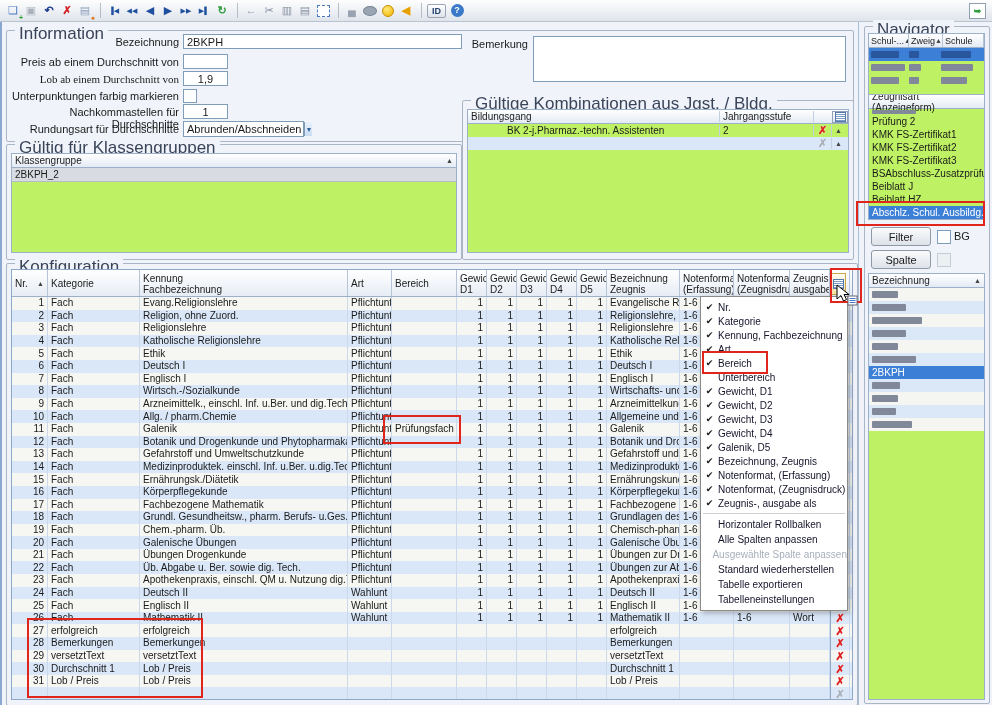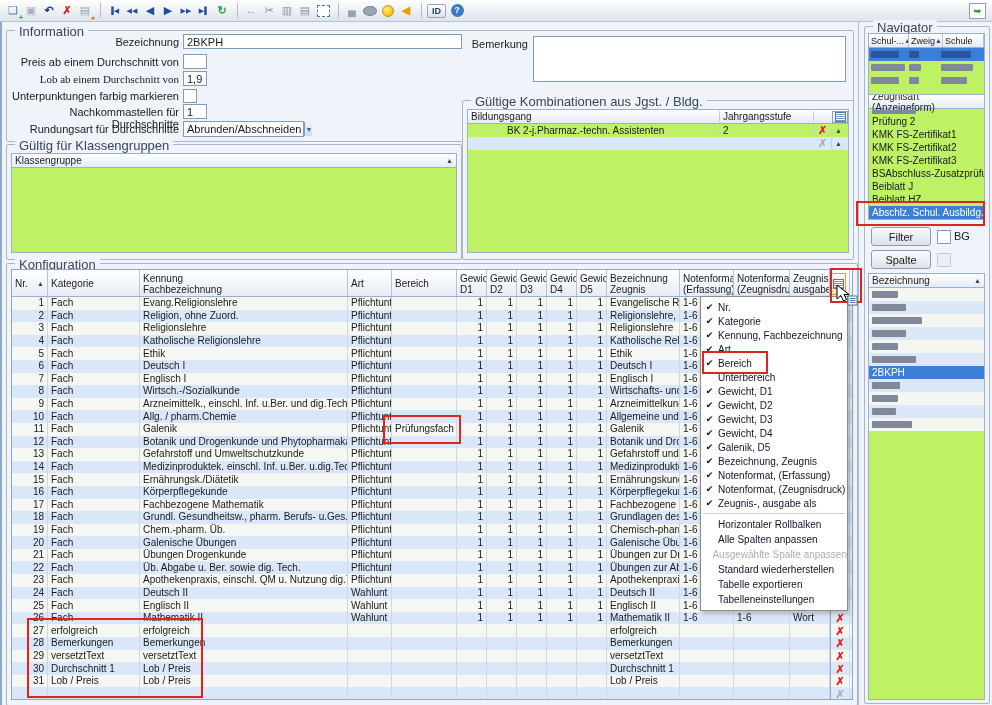--- a/index.html
+++ b/index.html
@@ -19,31 +19,31 @@
   .ic-help{width:13px;height:13px;border-radius:50%;background:#3a78c8;color:#fff;font-size:9px;
      font-weight:bold;display:flex;align-items:center;justify-content:center}
   .ic-bulb{width:10px;height:10px;border-radius:50%;border:1px solid #c89000;
      background:radial-gradient(circle at 35% 30%,#ffe97a,#f0b400)}
   .ic-oval{width:12px;height:8px;border-radius:50%;background:#9aa5b3;border:1px solid #7d8896}
   .ic-select{width:11px;height:10px;border:1px dashed #4a79c4;background:#fff}
   #detach{position:absolute;right:6px;top:3px;width:15px;height:14px;border:1px solid #8fa0b4;
      background:#fff;color:#2f9e3f;font-size:9px;font-weight:bold;display:flex;align-items:center;justify-content:center}
   
   .group{position:absolute;border:1px solid #aab6c6;border-radius:2px;background:#f0f4fa}
-  .gtitle{position:absolute;top:-7px;left:8px;background:#f0f4fa;padding:0 4px;color:#3a4458;font-size:13px}
+  .gtitle{position:absolute;top:-7px;left:8px;background:#f0f4fa;padding:0 4px;color:#3a4458;font-size:17px}
   #g-info{left:6px;top:30px;width:846px;height:110px}
   #g-klassen{left:6px;top:144px;width:454px;height:114px}
   #g-kombi{left:462px;top:100px;width:390px;height:158px}
   #g-konfig{left:6px;top:263px;width:850px;height:441px}
   #g-nav{left:864px;top:26px;width:124px;height:676px}
   
   .f-label{position:absolute;left:2px;width:170px;text-align:right;color:#1a1a1a}
   .f-input{position:absolute;left:176px;height:15px;background:#fff;border:1px solid #7f9db9;
      font-size:11px;padding:1px 3px;box-sizing:border-box;line-height:12px}
-  .f-input.small{width:24px;text-align:left}
+  .f-input.small{width:45px;text-align:center}
   .cbx{position:absolute;width:12px;height:12px;background:#fff;border:1px solid #7f9db9;
      font-size:10px;line-height:11px;text-align:center;color:#234}
   .cbx.disabled{background:#edf0f3;border-color:#c3ccd6}
   .f-select{position:absolute;left:176px;height:16px;background:#fff;border:1px solid #7f9db9;
      display:flex;box-sizing:border-box}
   .f-select .val{flex:1;padding:1px 3px;line-height:13px}
   .sel-btn{width:15px;background:linear-gradient(#eaf2fc,#c9dcf2);border-left:1px solid #7f9db9;
      color:#35649c;font-size:7px;display:flex;align-items:center;justify-content:center}
   #bem-label{position:absolute;left:380px;top:7px;width:141px;text-align:right}
   #bem-area{position:absolute;left:526px;top:5px;width:313px;height:46px;background:#fff;
@@ -215,20 +215,23 @@
 </div>
 
 <div class="group" id="g-klassen">
   <span class="gtitle">Gültig für Klassengruppen</span>
   <div class="box" style="left:4px;top:8px;width:446px;height:100px">
     <div class="lhead">
       <span>Klassengruppe</span>
       <span class="sp"></span>
       <span class="sort">▲</span>
     </div>
+    <div id="klassen-rows">
+        <div class="lrow gray">2BKPH_2</div>
+      </div>
   </div>
 </div>
 
 <div class="group" id="g-kombi">
   <span class="gtitle">Gültige Kombinationen aus Jgst. / Bldg.</span>
   <div class="box" style="left:4px;top:8px;width:382px;height:144px">
     <div class="lhead" style="padding:0">
       <div class="kb-cell" style="width:252px">Bildungsgang</div>
       <div class="kb-cell" style="width:94px">Jahrgangsstufe</div>
       <div class="kb-cell" style="width:18px;border-right:none"></div>

